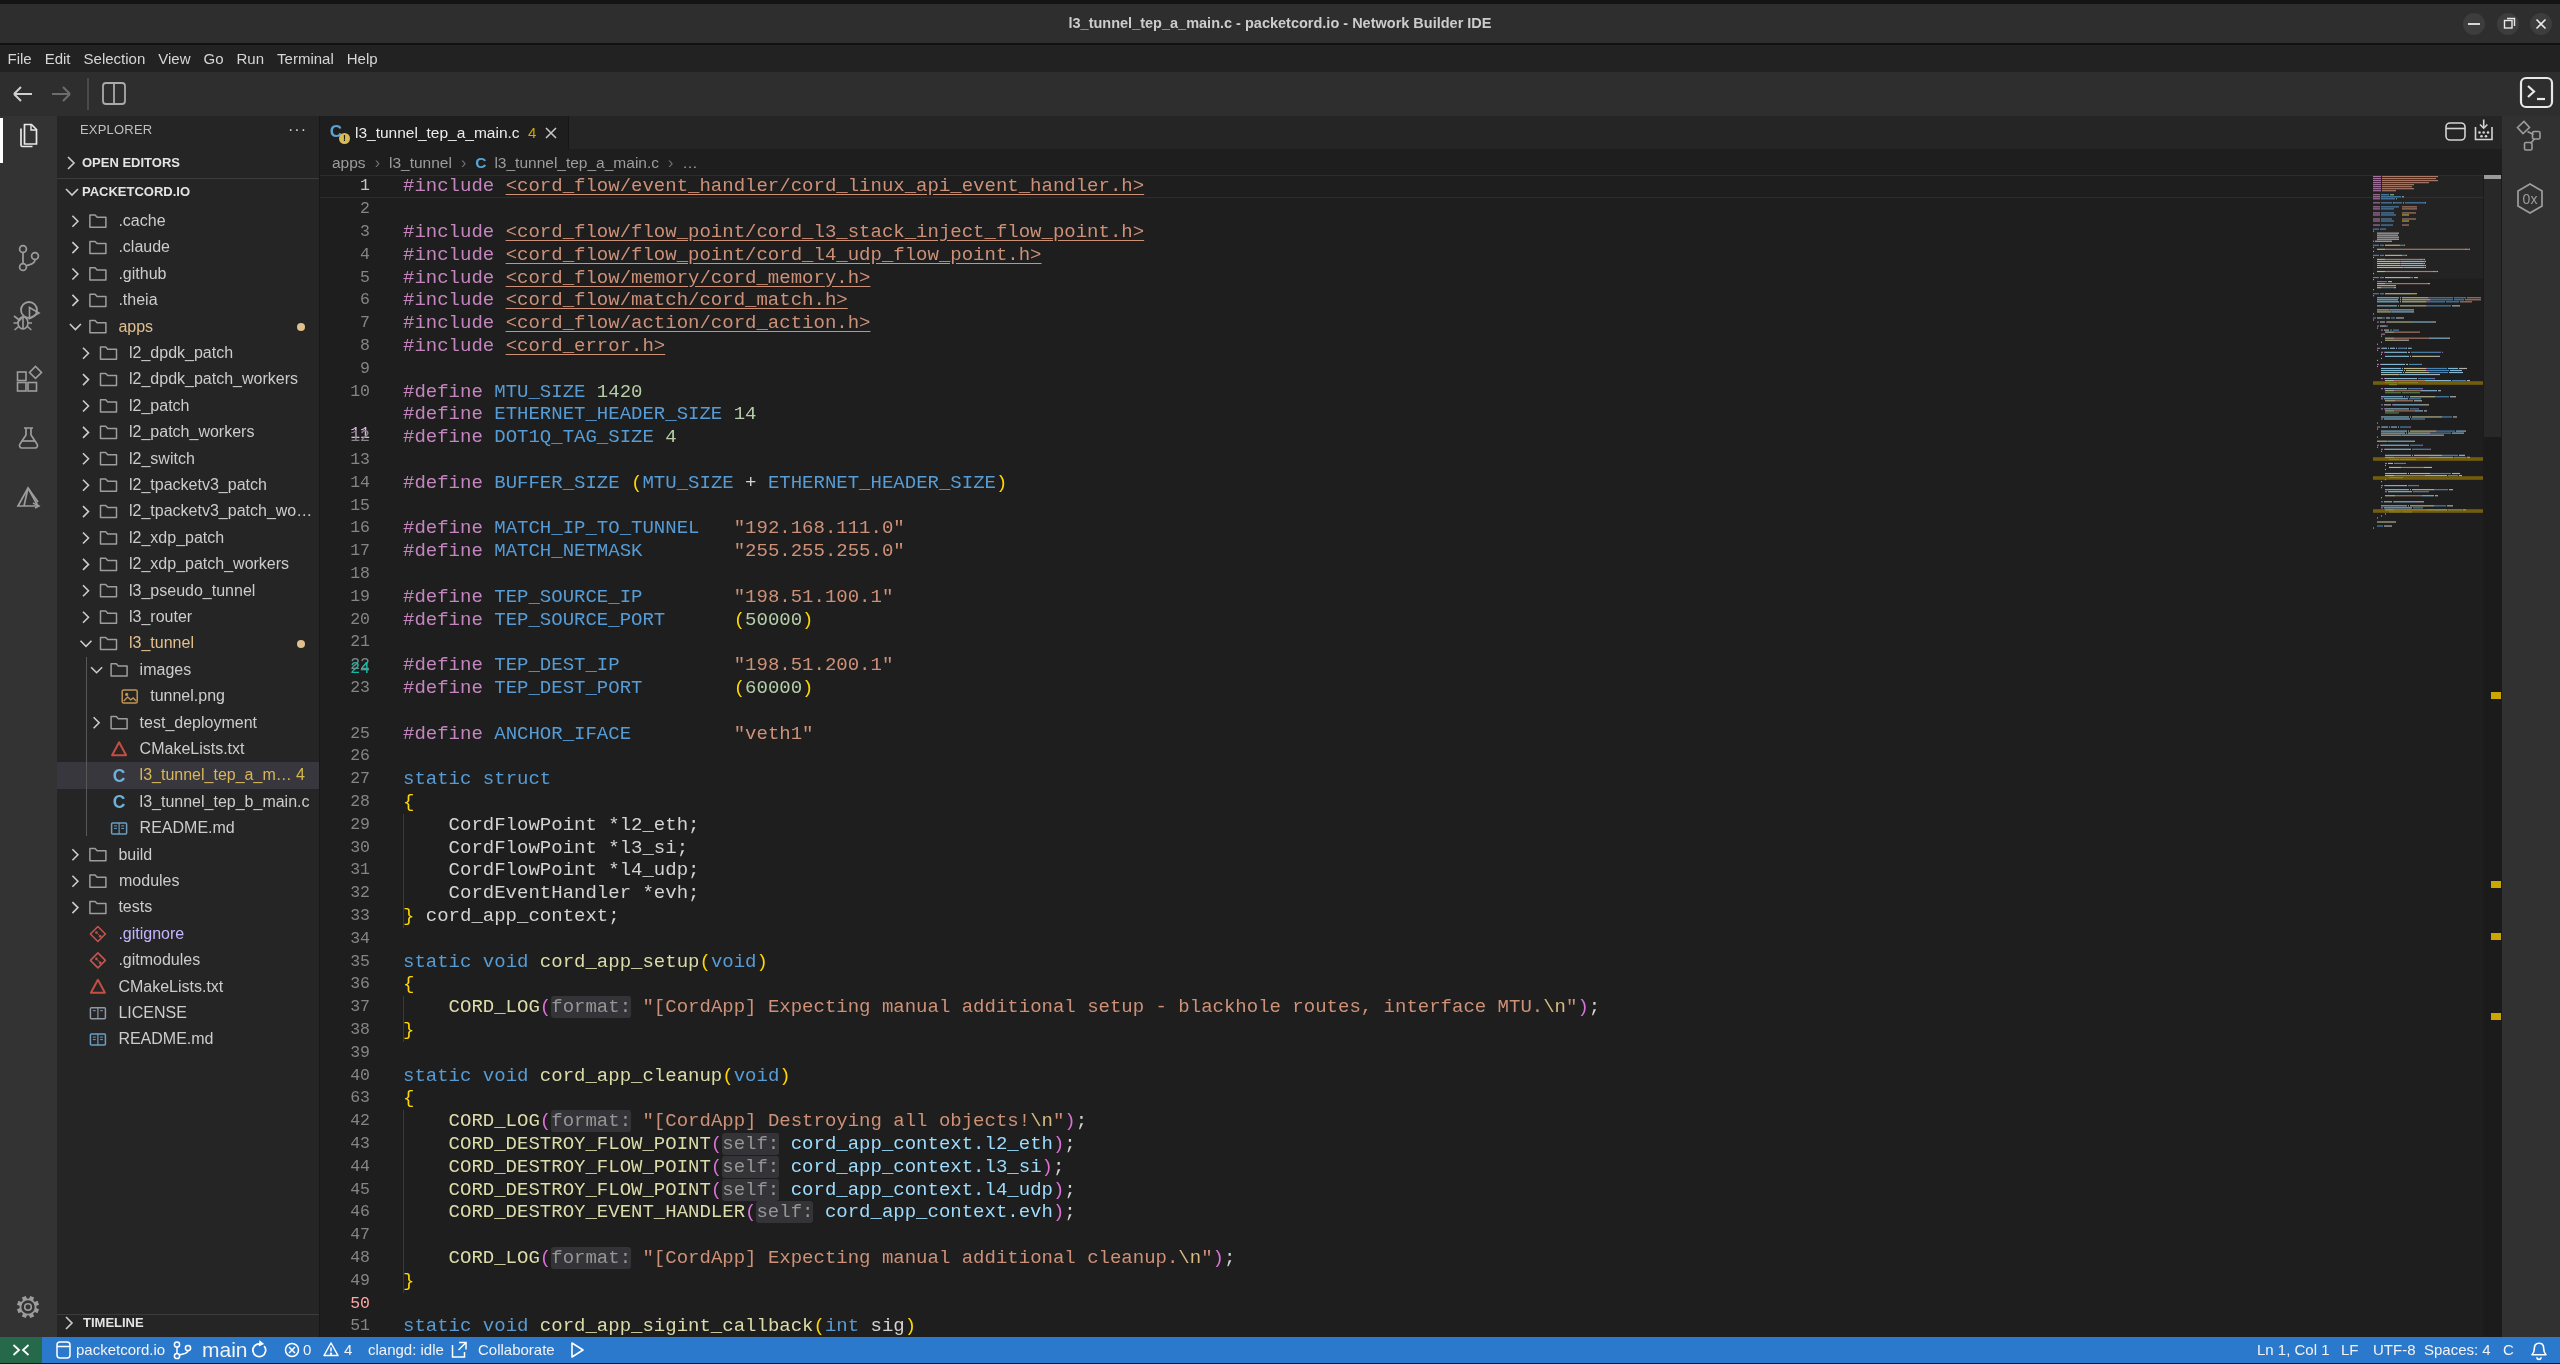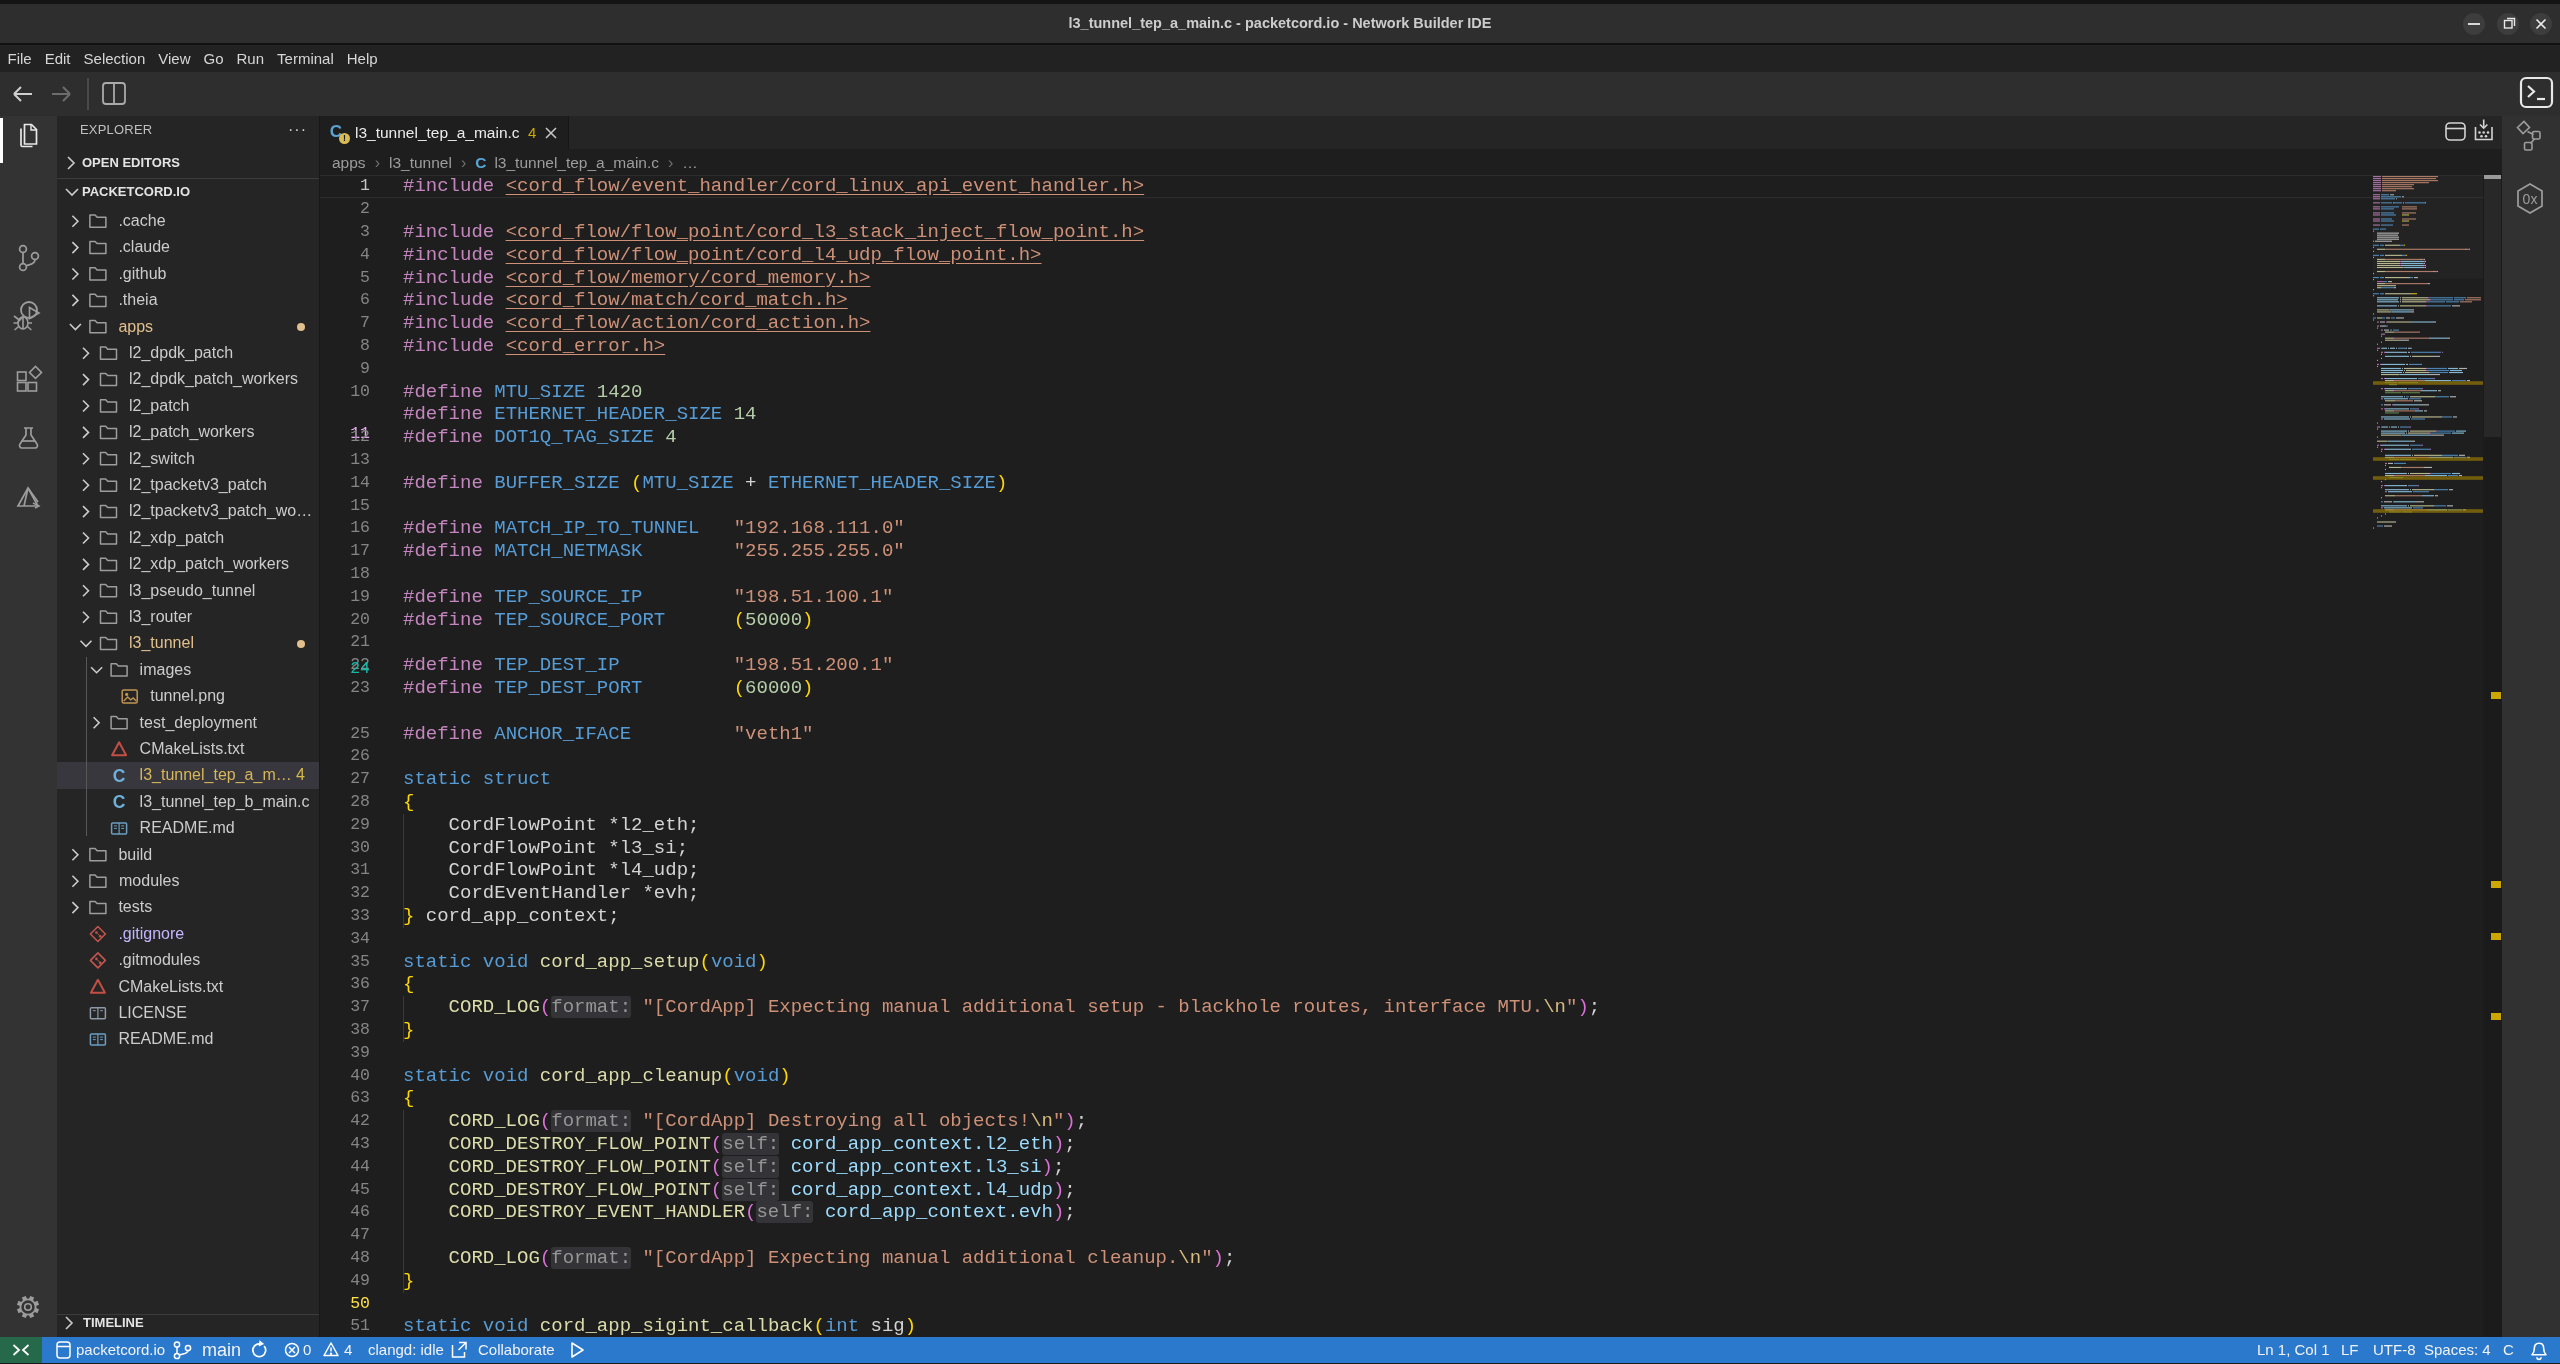--- a/index.html
+++ b/index.html
@@ -332,21 +332,21 @@
 <div class="cl" style="top:1155.8px">    <span style="color:#dcdcaa">CORD_DESTROY_FLOW_POINT</span><span style="color:#da70d6">(</span><span style="color:#969696;background:#343438;border-radius:3px">self:</span> <span style="color:#9cdcfe">cord_app_context.l3_si</span><span style="color:#da70d6">)</span>;</div>
 <div class="ln" style="top:1178.6px;color:#858585">45</div>
 <div class="cl" style="top:1178.6px">    <span style="color:#dcdcaa">CORD_DESTROY_FLOW_POINT</span><span style="color:#da70d6">(</span><span style="color:#969696;background:#343438;border-radius:3px">self:</span> <span style="color:#9cdcfe">cord_app_context.l4_udp</span><span style="color:#da70d6">)</span>;</div>
 <div class="ln" style="top:1201.4px;color:#858585">46</div>
 <div class="cl" style="top:1201.4px">    <span style="color:#dcdcaa">CORD_DESTROY_EVENT_HANDLER</span><span style="color:#da70d6">(</span><span style="color:#969696;background:#343438;border-radius:3px">self:</span> <span style="color:#9cdcfe">cord_app_context.evh</span><span style="color:#da70d6">)</span>;</div>
 <div class="ln" style="top:1224.2px;color:#858585">47</div>
 <div class="ln" style="top:1247.0px;color:#858585">48</div>
 <div class="cl" style="top:1247.0px">    <span style="color:#dcdcaa">CORD_LOG</span><span style="color:#da70d6">(</span><span style="color:#969696;background:#343438;border-radius:3px">format:</span> <span style="color:#ce9178">"[CordApp] Expecting manual additional cleanup.</span><span style="color:#d7ba7d">\n</span><span style="color:#ce9178">"</span><span style="color:#da70d6">)</span>;</div>
 <div class="ln" style="top:1269.8px;color:#858585">49</div>
 <div class="cl" style="top:1269.8px"><span style="color:#ffd700">}</span></div>
-<div class="ln" style="top:1292.6px;color:#fde047">50</div>
+<div class="ln" style="top:1292.6px;color:#fca5a5">50</div>
 <div class="ln" style="top:1315.4px;color:#858585">51</div>
 <div class="cl" style="top:1315.4px"><span style="color:#569cd6">static</span> <span style="color:#569cd6">void</span> <span style="color:#dcdcaa">cord_app_sigint_callback</span><span style="color:#ffd700">(</span><span style="color:#569cd6">int</span> sig<span style="color:#ffd700">)</span></div>
     <svg class="abs" style="left:0;top:0" width="2560" height="1364" viewBox="0 0 2560 1364">
       <rect x="2373.0" y="176.0" width="111" height="103" fill="rgba(255,255,255,0.025)"></rect>
 <rect x="2373.0" y="176.00" width="8.0" height="1.15" fill="#c586c0" fill-opacity="0.8"></rect>
 <rect x="2382.0" y="176.00" width="56.0" height="1.15" fill="#ce9178" fill-opacity="0.8"></rect>
 <rect x="2373.0" y="178.02" width="8.0" height="1.15" fill="#c586c0" fill-opacity="0.8"></rect>
 <rect x="2382.0" y="178.02" width="54.0" height="1.15" fill="#ce9178" fill-opacity="0.8"></rect>
 <rect x="2373.0" y="180.04" width="8.0" height="1.15" fill="#c586c0" fill-opacity="0.8"></rect>
 <rect x="2382.0" y="180.04" width="56.0" height="1.15" fill="#ce9178" fill-opacity="0.8"></rect>
@@ -880,21 +880,21 @@
       </g>
       <g stroke="#ffffff" stroke-width="1.6" fill="none">
         <path d="M 572,6 l 11,7 l -11,7 z" stroke-linejoin="round"></path>
       </g>
       <g stroke="#ffffff" stroke-width="1.6" fill="none">
         <path d="M 2532,17.8 h 14 c -1.8,-1.8 -2.3,-3.2 -2.3,-6 c 0,-3.6 -2,-5.6 -4.7,-5.6 c -2.7,0 -4.7,2 -4.7,5.6 c 0,2.8 -0.5,4.2 -2.3,6 z" stroke-linejoin="round"></path>
         <path d="M 2536.9,20.3 a 2.1,2.1 0 0 0 4.2,0"></path>
       </g>
     </svg>
     <div class="abs sbitem" style="left:76px;top:1337px;font-size:15px">packetcord.io</div>
-    <div class="abs sbitem" style="left:202px;top:1337px;font-size:18px">main</div>
+    <div class="abs sbitem" style="left:202px;top:1337px;font-size:21px">main</div>
     <div class="abs sbitem" style="left:303px;top:1337px;font-size:15px">0</div>
     <div class="abs sbitem" style="left:344px;top:1337px;font-size:15px">4</div>
     <div class="abs sbitem" style="left:368px;top:1337px;font-size:15px">clangd: idle</div>
     <div class="abs sbitem" style="left:478px;top:1337px;font-size:15px">Collaborate</div>
     <div class="abs sbitem" style="left:2257px;top:1337px;font-size:15px">Ln 1, Col 1</div>
     <div class="abs sbitem" style="left:2341px;top:1337px;font-size:15px">LF</div>
     <div class="abs sbitem" style="left:2373px;top:1337px;font-size:15px">UTF-8</div>
     <div class="abs sbitem" style="left:2424px;top:1337px;font-size:15px">Spaces: 4</div>
     <div class="abs sbitem" style="left:2503px;top:1337px;font-size:15px">C</div>
   </div>

